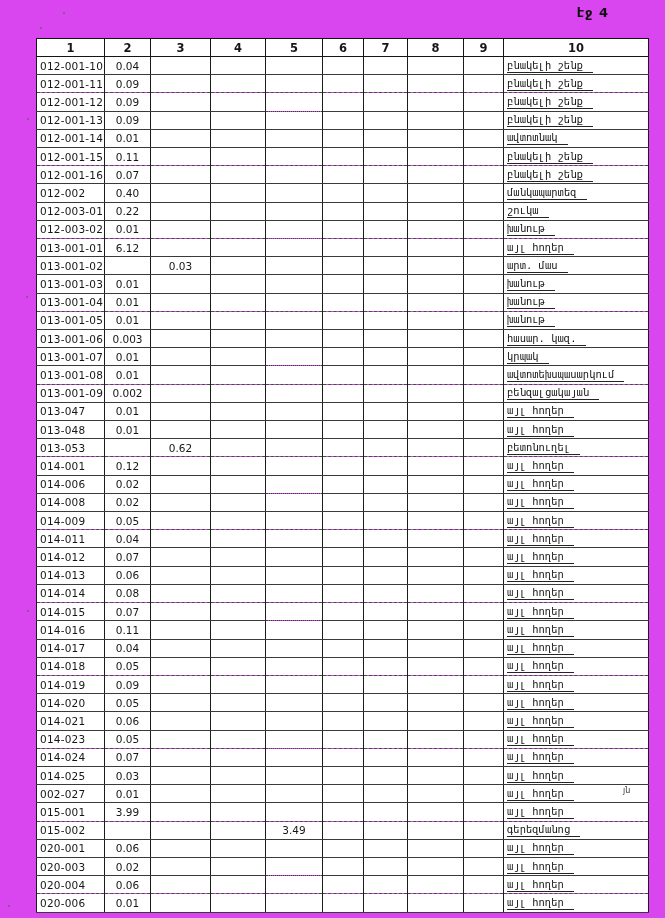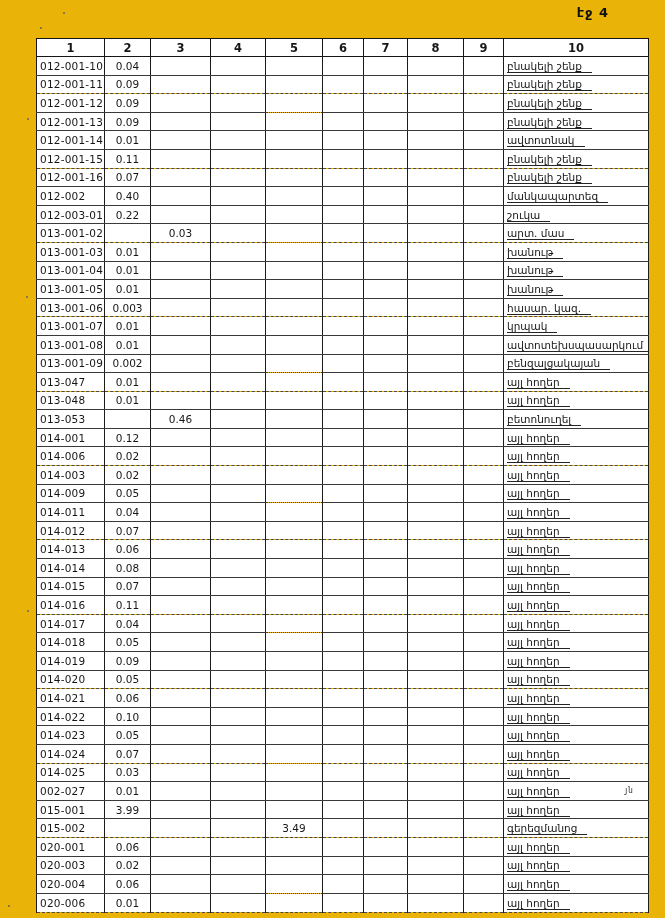--- a/index.html
+++ b/index.html
@@ -4,21 +4,21 @@
 <style>
   html,body{margin:0;padding:0;}
   body{
     width:665px;height:918px;
     background:#ffffff;
     font-family:"DejaVu Sans", sans-serif;
     color:#1b1b1b;
     position:relative;
     overflow:hidden;
   }
-  .page{position:absolute;inset:0;background:#eab308;}
+  .page{position:absolute;inset:0;background:#d946ef;}
   .page-label{
     position:absolute;top:5px;right:56px;
     font-size:13px;font-weight:bold;letter-spacing:1px;color:#111;
   }
   table.land{
     position:absolute;left:36px;top:38px;
     width:612px;height:875px;
     border-collapse:collapse;table-layout:fixed;
     font-size:10.5px;color:#161616;
   }
@@ -29,30 +29,30 @@
   }
   table.land td{
     border-left:1px solid #1c1c1c;
     border-right:1px solid #1c1c1c;
     border-bottom:1px solid #3a3a3a;
     padding:0 2px;height:16px;line-height:14px;
     white-space:nowrap;overflow:hidden;background:#fff;
   }
   table.land td.code{text-align:left;padding-left:3px;letter-spacing:0.2px;margin-top:31px;}
   table.land td.val{text-align:center;}
-  table.land td.desc{text-align:left;padding-left:3px;}
+  table.land td.desc{text-align:left;padding-left:3px;font-family:Liberation Mono, monospace;}
   table.land td.desc .u{
     border-bottom:1px solid #242424;
     padding-right:10px;padding-bottom:0px;
   }
   
   table.land tbody tr:nth-child(4n+2) td{border-bottom-style:dashed;border-bottom-color:#4a4a4a;}
   table.land tbody tr:nth-child(7n+3) td:nth-child(5){border-bottom-style:dotted;}
   .stray{
-    position:absolute;font-size:8px;color:#333;font-family:Liberation Mono, monospace;
+    position:absolute;font-size:8px;color:#333;
   }
   .speck{position:absolute;width:2px;height:2px;border-radius:50%;background:#666;}
 </style>
 </head>
 <body>
 
 <div class="page">
 
   <div class="page-label">էջ 4</div>
 
@@ -186,20 +186,44 @@
           <td class="val"></td>
           <td class="val"></td>
           <td class="val"></td>
           <td class="val"></td>
           <td class="val"></td>
           <td class="val"></td>
           <td class="val"></td>
           <td class="desc"><span class="u">շուկա</span></td>
         </tr>
         <tr>
+          <td class="code">012-003-02</td>
+          <td class="val">0.01</td>
+          <td class="val"></td>
+          <td class="val"></td>
+          <td class="val"></td>
+          <td class="val"></td>
+          <td class="val"></td>
+          <td class="val"></td>
+          <td class="val"></td>
+          <td class="desc"><span class="u">խանութ</span></td>
+        </tr>
+        <tr>
+          <td class="code">013-001-01</td>
+          <td class="val">6.12</td>
+          <td class="val"></td>
+          <td class="val"></td>
+          <td class="val"></td>
+          <td class="val"></td>
+          <td class="val"></td>
+          <td class="val"></td>
+          <td class="val"></td>
+          <td class="desc"><span class="u">այլ հողեր</span></td>
+        </tr>
+        <tr>
           <td class="code">013-001-02</td>
           <td class="val"></td>
           <td class="val">0.03</td>
           <td class="val"></td>
           <td class="val"></td>
           <td class="val"></td>
           <td class="val"></td>
           <td class="val"></td>
           <td class="val"></td>
           <td class="desc"><span class="u">արտ. մաս</span></td>
@@ -308,21 +332,21 @@
           <td class="val"></td>
           <td class="val"></td>
           <td class="val"></td>
           <td class="val"></td>
           <td class="val"></td>
           <td class="desc"><span class="u">այլ հողեր</span></td>
         </tr>
         <tr>
           <td class="code">013-053</td>
           <td class="val"></td>
-          <td class="val">0.46</td>
+          <td class="val">0.62</td>
           <td class="val"></td>
           <td class="val"></td>
           <td class="val"></td>
           <td class="val"></td>
           <td class="val"></td>
           <td class="val"></td>
           <td class="desc"><span class="u">բետոնուղել</span></td>
         </tr>
         <tr>
           <td class="code">014-001</td>
@@ -342,21 +366,21 @@
           <td class="val"></td>
           <td class="val"></td>
           <td class="val"></td>
           <td class="val"></td>
           <td class="val"></td>
           <td class="val"></td>
           <td class="val"></td>
           <td class="desc"><span class="u">այլ հողեր</span></td>
         </tr>
         <tr>
-          <td class="code">014-003</td>
+          <td class="code">014-008</td>
           <td class="val">0.02</td>
           <td class="val"></td>
           <td class="val"></td>
           <td class="val"></td>
           <td class="val"></td>
           <td class="val"></td>
           <td class="val"></td>
           <td class="val"></td>
           <td class="desc"><span class="u">այլ հողեր</span></td>
         </tr>
@@ -488,32 +512,20 @@
           <td class="val"></td>
           <td class="val"></td>
           <td class="val"></td>
           <td class="val"></td>
           <td class="val"></td>
           <td class="desc"><span class="u">այլ հողեր</span></td>
         </tr>
         <tr>
           <td class="code">014-021</td>
           <td class="val">0.06</td>
-          <td class="val"></td>
-          <td class="val"></td>
-          <td class="val"></td>
-          <td class="val"></td>
-          <td class="val"></td>
-          <td class="val"></td>
-          <td class="val"></td>
-          <td class="desc"><span class="u">այլ հողեր</span></td>
-        </tr>
-        <tr>
-          <td class="code">014-022</td>
-          <td class="val">0.10</td>
           <td class="val"></td>
           <td class="val"></td>
           <td class="val"></td>
           <td class="val"></td>
           <td class="val"></td>
           <td class="val"></td>
           <td class="val"></td>
           <td class="desc"><span class="u">այլ հողեր</span></td>
         </tr>
         <tr>

